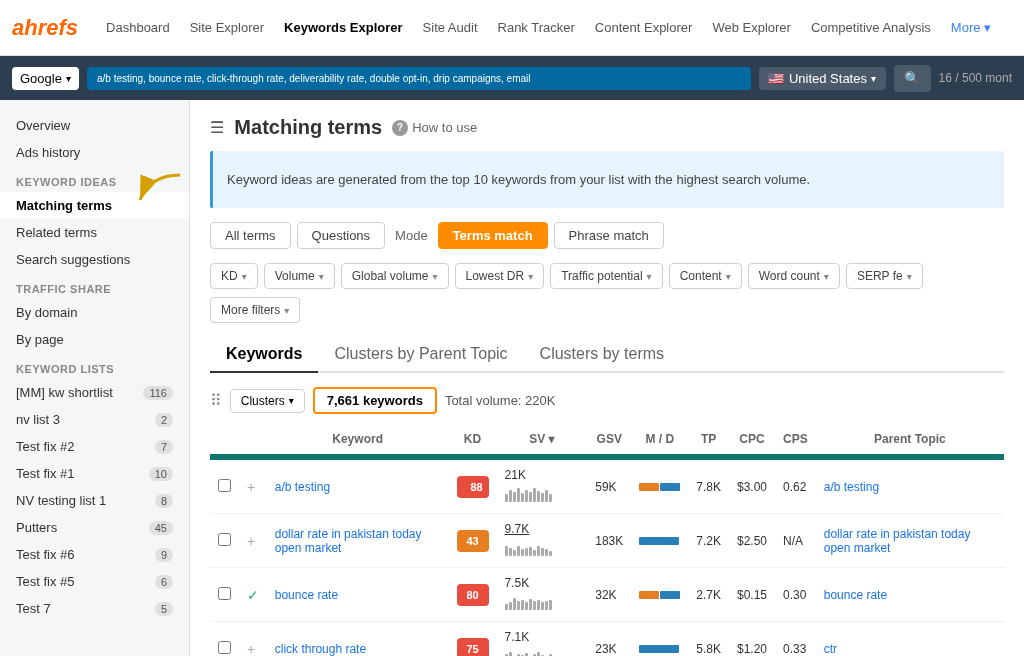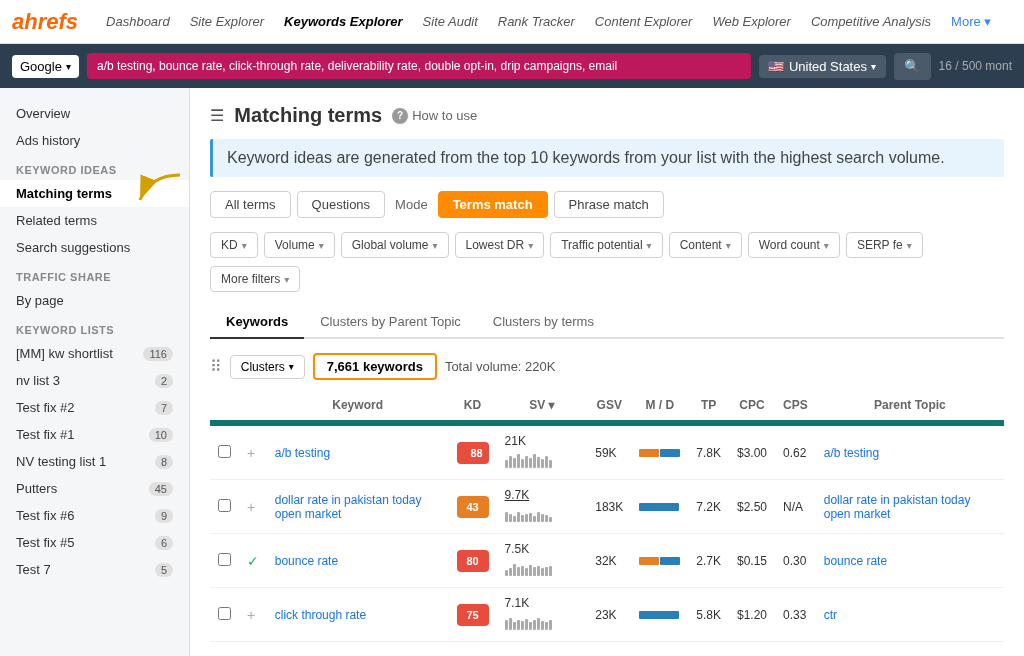--- a/index.html
+++ b/index.html
@@ -1,29 +1,29 @@
 <!DOCTYPE html>
 <html><head>
   <meta charset="utf-8">
   <style>
     * { box-sizing: border-box; margin: 0; padding: 0; }
     body { font-family: -apple-system, BlinkMacSystemFont, 'Segoe UI', Arial, sans-serif; font-size: 13px; background: #f5f6f7; color: #333; }
 
     
-    .top-nav { background: #fff; border-bottom: 1px solid #e0e0e0; display: flex; align-items: center; padding: 0 12px; height: 44px; text-align: right; }
+    .top-nav { background: #fff; border-bottom: 1px solid #e0e0e0; display: flex; align-items: center; padding: 0 12px; height: 56px; text-align: right; }
     .logo { color: #ff6500; font-weight: 900; font-size: 22px; margin-right: 20px; font-style: italic; }
     .nav-links { display: flex; gap: 4px; }
-    .nav-link { padding: 4px 8px; font-size: 13px; color: #555; cursor: pointer; white-space: nowrap; font-style: italic; }
+    .nav-link { padding: 4px 8px; font-size: 13px; color: #555; cursor: pointer; white-space: nowrap; }
     .nav-link.active { font-weight: 700; color: #000; }
     .nav-more { padding: 4px 8px; font-size: 13px; color: #3b82f6; cursor: pointer; }
 
     
     .search-bar { background: #2c3e50; display: flex; align-items: center; padding: 6px 12px; gap: 8px; height: 44px; }
     .google-btn { background: #fff; border: none; border-radius: 4px; padding: 4px 8px; font-size: 13px; cursor: pointer; display: flex; align-items: center; gap: 4px; }
-    .search-input { flex: 1; background: #be185d; border: none; border-radius: 4px; padding: 6px 10px; color: #fff; font-size: 12px; outline: none; }
+    .search-input { flex: 1; background: #0369a1; border: none; border-radius: 4px; padding: 6px 10px; color: #fff; font-size: 10px; outline: none; }
     .country-btn { background: rgba(255,255,255,0.15); border: none; border-radius: 4px; padding: 4px 10px; color: #fff; font-size: 13px; cursor: pointer; display: flex; align-items: center; gap: 4px; white-space: nowrap; }
     .search-icon-btn { background: rgba(255,255,255,0.15); border: none; border-radius: 4px; padding: 6px 10px; color: #fff; cursor: pointer; }
     .quota { color: #aaa; font-size: 12px; white-space: nowrap; }
 
     
     .layout { display: flex; height: calc(100vh - 88px); }
 
     
     .sidebar { width: 190px; background: #f5f6f7; border-right: 1px solid #e0e0e0; padding: 12px 0; overflow-y: auto; flex-shrink: 0; }
     .sidebar-item { padding: 6px 16px; cursor: pointer; color: #333; font-size: 13px; display: flex; justify-content: space-between; align-items: center; }
@@ -33,36 +33,36 @@
 
     
     .main { flex: 1; overflow-y: auto; padding: 16px 20px; background: #fff; }
 
     .page-header { display: flex; align-items: center; gap: 10px; margin-bottom: 12px; }
     .hamburger { font-size: 16px; cursor: pointer; color: #555; }
     .page-title { font-size: 20px; font-weight: 700; }
     .how-to-use { display: flex; align-items: center; gap: 4px; color: #666; font-size: 13px; cursor: pointer; }
     .how-to-use .q-icon { background: #999; color: #fff; border-radius: 50%; width: 16px; height: 16px; display: inline-flex; align-items: center; justify-content: center; font-size: 10px; font-weight: 700; }
 
-    .info-box { background: #e8f4fd; border-left: 3px solid #3498db; padding: 10px 14px; margin-bottom: 14px; font-size: 16px; color: #444; border-radius: 2px; }
+    .info-box { background: #e8f4fd; border-left: 3px solid #3498db; padding: 21px 14px; margin-bottom: 14px; font-size: 13px; color: #444; border-radius: 2px; }
 
     
     .filter-tabs { display: flex; align-items: center; gap: 6px; margin-bottom: 14px; }
     .tab-btn { padding: 5px 14px; border: 1px solid #d0d0d0; border-radius: 4px; background: #fff; cursor: pointer; font-size: 13px; color: #444; }
     .tab-btn.active { background: #ff8c00; border-color: #ff8c00; color: #fff; font-weight: 600; }
     .tab-label { font-size: 13px; color: #666; padding: 0 4px; }
 
     
     .filter-row { display: flex; flex-wrap: wrap; gap: 6px; margin-bottom: 8px; }
     .filter-btn { padding: 5px 10px; border: 1px solid #d0d0d0; border-radius: 4px; background: #fff; cursor: pointer; font-size: 12px; color: #444; display: flex; align-items: center; gap: 4px; white-space: nowrap; }
     .chevron { font-size: 10px; color: #888; }
 
     
     .content-tabs { display: flex; border-bottom: 2px solid #e0e0e0; margin-bottom: 14px; }
-    .content-tab { padding: 8px 16px; font-size: 13px; cursor: pointer; color: #666; border-bottom: 2px solid transparent; margin-bottom: -2px; }
+    .content-tab { padding: 8px 16px; font-size: 16px; cursor: pointer; color: #666; border-bottom: 2px solid transparent; margin-bottom: -2px; }
     .content-tab.active { font-weight: 700; color: #000; border-bottom-color: #333; }
 
     
     .clusters-row { display: flex; align-items: center; gap: 8px; margin-bottom: 10px; }
     .clusters-btn { display: flex; align-items: center; gap: 4px; padding: 4px 10px; border: 1px solid #d0d0d0; border-radius: 4px; background: #fff; cursor: pointer; font-size: 12px; }
     .keywords-count-btn { padding: 4px 12px; border: 2px solid #ff8c00; border-radius: 4px; background: #fff; cursor: pointer; font-size: 13px; font-weight: 700; color: #000; }
     .total-vol { font-size: 13px; color: #555; }
 
     
     table { width: 100%; border-collapse: collapse; font-size: 12px; }
@@ -141,20 +141,23 @@
       </svg>
     </div>
     <div class="sidebar-item">
       <span>Related terms</span>
     </div>
     <div class="sidebar-item">
       <span>Search suggestions</span>
     </div>
 
     <div class="sidebar-section">Traffic share</div>
+    <div class="sidebar-item">
+      <span>By domain</span>
+    </div>
     <div class="sidebar-item">
       <span>By page</span>
     </div>
 
     <div class="sidebar-section">Keyword lists</div>
     <div id="kw-list-items">
         <div class="sidebar-item">
           <span>[MM] kw shortlist</span>
           <span class="sidebar-badge">116</span>
         </div>

